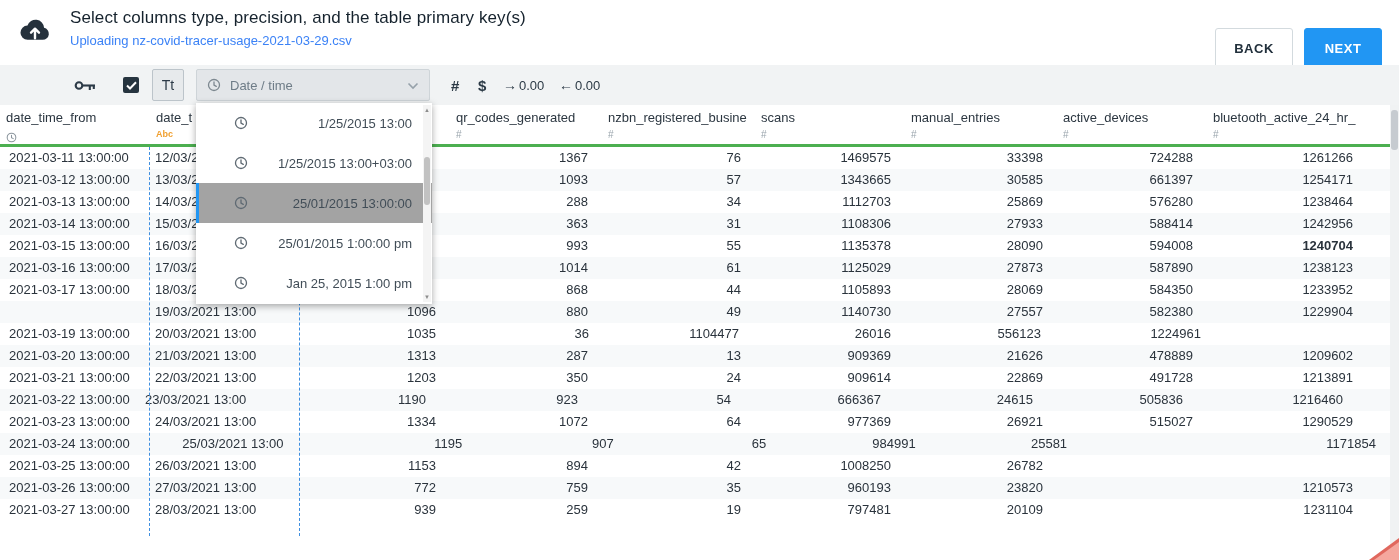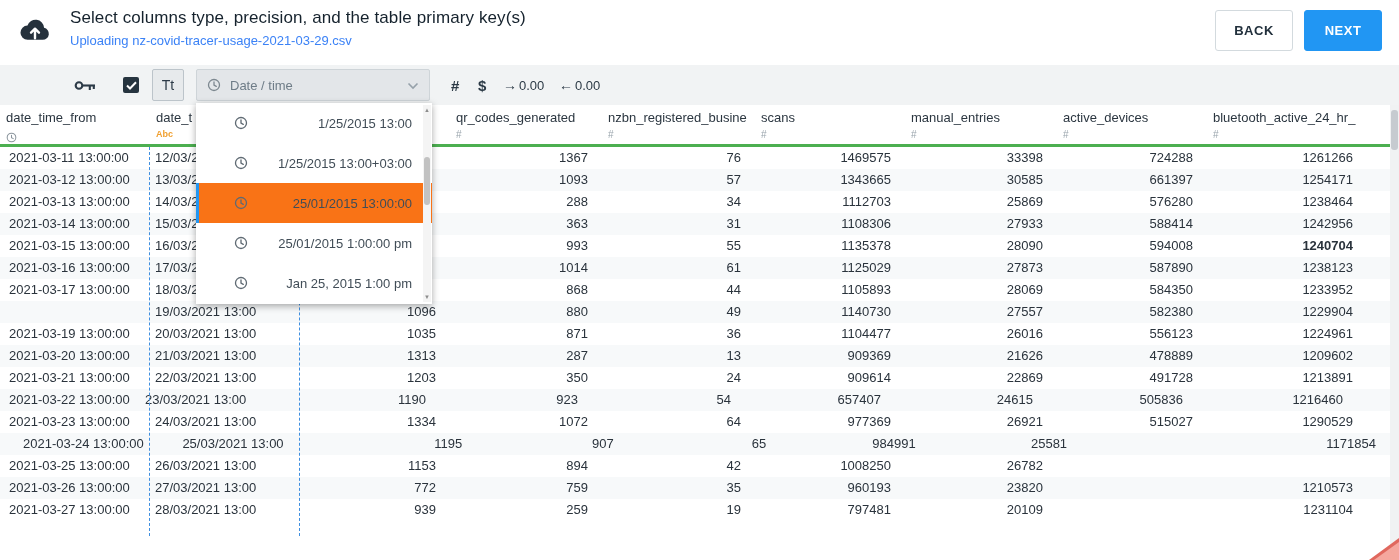--- a/index.html
+++ b/index.html
@@ -14,21 +14,21 @@
   .screen{
     position:relative;width:1399px;height:560px;overflow:hidden;background:#fff;
     font-family:"Liberation Sans",sans-serif;color:var(--ink);
   }
   
   .topbar{position:absolute;top:0;left:0;width:100%;height:65px;background:#fff;}
   .upload-badge{position:absolute;left:18px;top:13px;width:34px;height:32px;}
   .titles{position:absolute;left:70px;top:8px;}
   .page-title{margin:0;font-size:17px;font-weight:400;color:#15222d;letter-spacing:.1px;}
   .subtitle{margin-top:5px;font-size:13px;color:#3b82f6;}
-  .actions{position:absolute;top:10px;right:17px;display:flex;gap:11px;}
+  .actions{position:absolute;top:28px;right:17px;display:flex;gap:11px;}
   .btn{height:41px;min-width:78px;padding:0 14px;border-radius:3px;font-family:"Liberation Sans",sans-serif;
        font-size:13px;font-weight:700;letter-spacing:.5px;cursor:pointer;}
   .btn-back{background:#fff;border:1px solid #d3dade;color:#22303c;}
   .btn-next{background:var(--accent);border:1px solid var(--accent);color:#fff;}
   
   .toolbar{position:absolute;top:65px;left:0;width:100%;height:40px;background:#f1f3f4;}
   .tb{position:absolute;background:none;border:none;padding:0;font-family:"Liberation Sans",sans-serif;cursor:pointer;}
   .tb-key{left:74px;top:14px;}
   .tb-check{left:123px;top:12px;width:16px;height:16px;background:#26343f;border-radius:2px;
             display:flex;align-items:center;justify-content:center;}
@@ -57,21 +57,21 @@
   .trow.alt{background:#f7f9fa;}
   .tcell{font-size:13px;color:#2a333c;white-space:nowrap;overflow:hidden;}
   .tcell.num{text-align:right;padding-right:14px;}
   .selline{position:absolute;top:147px;height:389px;width:0;border-left:1px dashed var(--dash);z-index:3;}
   .selline.l{left:149px;}
   .selline.r{left:299px;}
   
   .dropdown{position:absolute;left:196px;top:103px;width:236px;height:201px;background:#fff;
             box-shadow:0 2px 7px rgba(0,0,0,.35);z-index:10;}
   .dd-item{height:40px;display:flex;align-items:center;padding:0 20px 0 38px;position:relative;cursor:pointer;}
-  .dd-item.selected{background:#f97316;}
+  .dd-item.selected{background:#a3a3a3;}
   .dd-item.selected::before{content:"";position:absolute;left:0;top:0;bottom:0;width:3px;background:var(--accent);}
   .dd-label{margin-left:auto;font-size:13px;color:#414d57;}
   .dd-ic{display:flex;}
   .dd-sb{position:absolute;right:1px;top:2px;bottom:2px;width:8px;background:#f4f4f4;
          display:flex;flex-direction:column;align-items:center;}
   .dd-up,.dd-down{font-size:6px;color:#8d8d8d;line-height:10px;}
   .dd-down{position:absolute;bottom:0;}
   .dd-thumb{position:absolute;top:52px;left:1px;width:6px;height:48px;background:#c2c2c2;border-radius:3px;}
   
   .vscroll{position:absolute;right:0;top:105px;width:9px;height:455px;background:#f0f2f3;z-index:4;}
@@ -276,21 +276,20 @@
         <div class="tcell num" style="width: 153px;">49</div>
         <div class="tcell num" style="width: 150px;">1140730</div>
         <div class="tcell num" style="width: 152px;">27557</div>
         <div class="tcell num" style="width: 150px;">582380</div>
         <div class="tcell num" style="width: 160px;">1229904</div>
       </div>
       <div class="trow">
         <div class="tcell txt" style="width: 150px; padding-left: 9px;">2021-03-19 13:00:00</div>
         <div class="tcell txt" style="width: 150px; padding-left: 5px;">20/03/2021 13:00</div>
         <div class="tcell num" style="width: 150px;">1035</div>
-        <div class="tcell num" style="width: 152px;">871</div>
         <div class="tcell num" style="width: 153px;">36</div>
         <div class="tcell num" style="width: 150px;">1104477</div>
         <div class="tcell num" style="width: 152px;">26016</div>
         <div class="tcell num" style="width: 150px;">556123</div>
         <div class="tcell num" style="width: 160px;">1224961</div>
       </div>
       <div class="trow alt">
         <div class="tcell txt" style="width: 150px; padding-left: 9px;">2021-03-20 13:00:00</div>
         <div class="tcell txt" style="width: 150px; padding-left: 5px;">21/03/2021 13:00</div>
         <div class="tcell num" style="width: 150px;">1313</div>
@@ -311,38 +310,38 @@
         <div class="tcell num" style="width: 152px;">22869</div>
         <div class="tcell num" style="width: 150px;">491728</div>
         <div class="tcell num" style="width: 160px;">1213891</div>
       </div>
       <div class="trow alt">
         <div class="tcell txt" style="width: 140px; padding-left: 9px;">2021-03-22 13:00:00</div>
         <div class="tcell txt" style="width: 150px; padding-left: 5px;">23/03/2021 13:00</div>
         <div class="tcell num" style="width: 150px;">1190</div>
         <div class="tcell num" style="width: 152px;">923</div>
         <div class="tcell num" style="width: 153px;">54</div>
-        <div class="tcell num" style="width: 150px;">657407</div>
+        <div class="tcell num" style="width: 150px;">666367</div>
         <div class="tcell num" style="width: 152px;">24615</div>
         <div class="tcell num" style="width: 150px;">505836</div>
         <div class="tcell num" style="width: 160px;">1216460</div>
       </div>
       <div class="trow">
         <div class="tcell txt" style="width: 150px; padding-left: 9px;">2021-03-23 13:00:00</div>
         <div class="tcell txt" style="width: 150px; padding-left: 5px;">24/03/2021 13:00</div>
         <div class="tcell num" style="width: 150px;">1334</div>
         <div class="tcell num" style="width: 152px;">1072</div>
         <div class="tcell num" style="width: 153px;">64</div>
         <div class="tcell num" style="width: 150px;">977369</div>
         <div class="tcell num" style="width: 152px;">26921</div>
         <div class="tcell num" style="width: 150px;">515027</div>
         <div class="tcell num" style="width: 160px;">1290529</div>
       </div>
       <div class="trow alt">
-        <div class="tcell txt" style="width: 178px; padding-left: 23px;">2021-03-24 13:00:00</div>
+        <div class="tcell txt" style="width: 178px; padding-left: 9px;">2021-03-24 13:00:00</div>
         <div class="tcell txt" style="width: 150px; padding-left: 5px;">25/03/2021 13:00</div>
         <div class="tcell num" style="width: 150px;">1195</div>
         <div class="tcell num" style="width: 152px;">907</div>
         <div class="tcell num" style="width: 153px;">65</div>
         <div class="tcell num" style="width: 150px;">984991</div>
         <div class="tcell num" style="width: 152px;">25581</div>
         <div class="tcell num" style="width: 150px;"></div>
         <div class="tcell num" style="width: 160px;">1171854</div>
       </div>
       <div class="trow">

